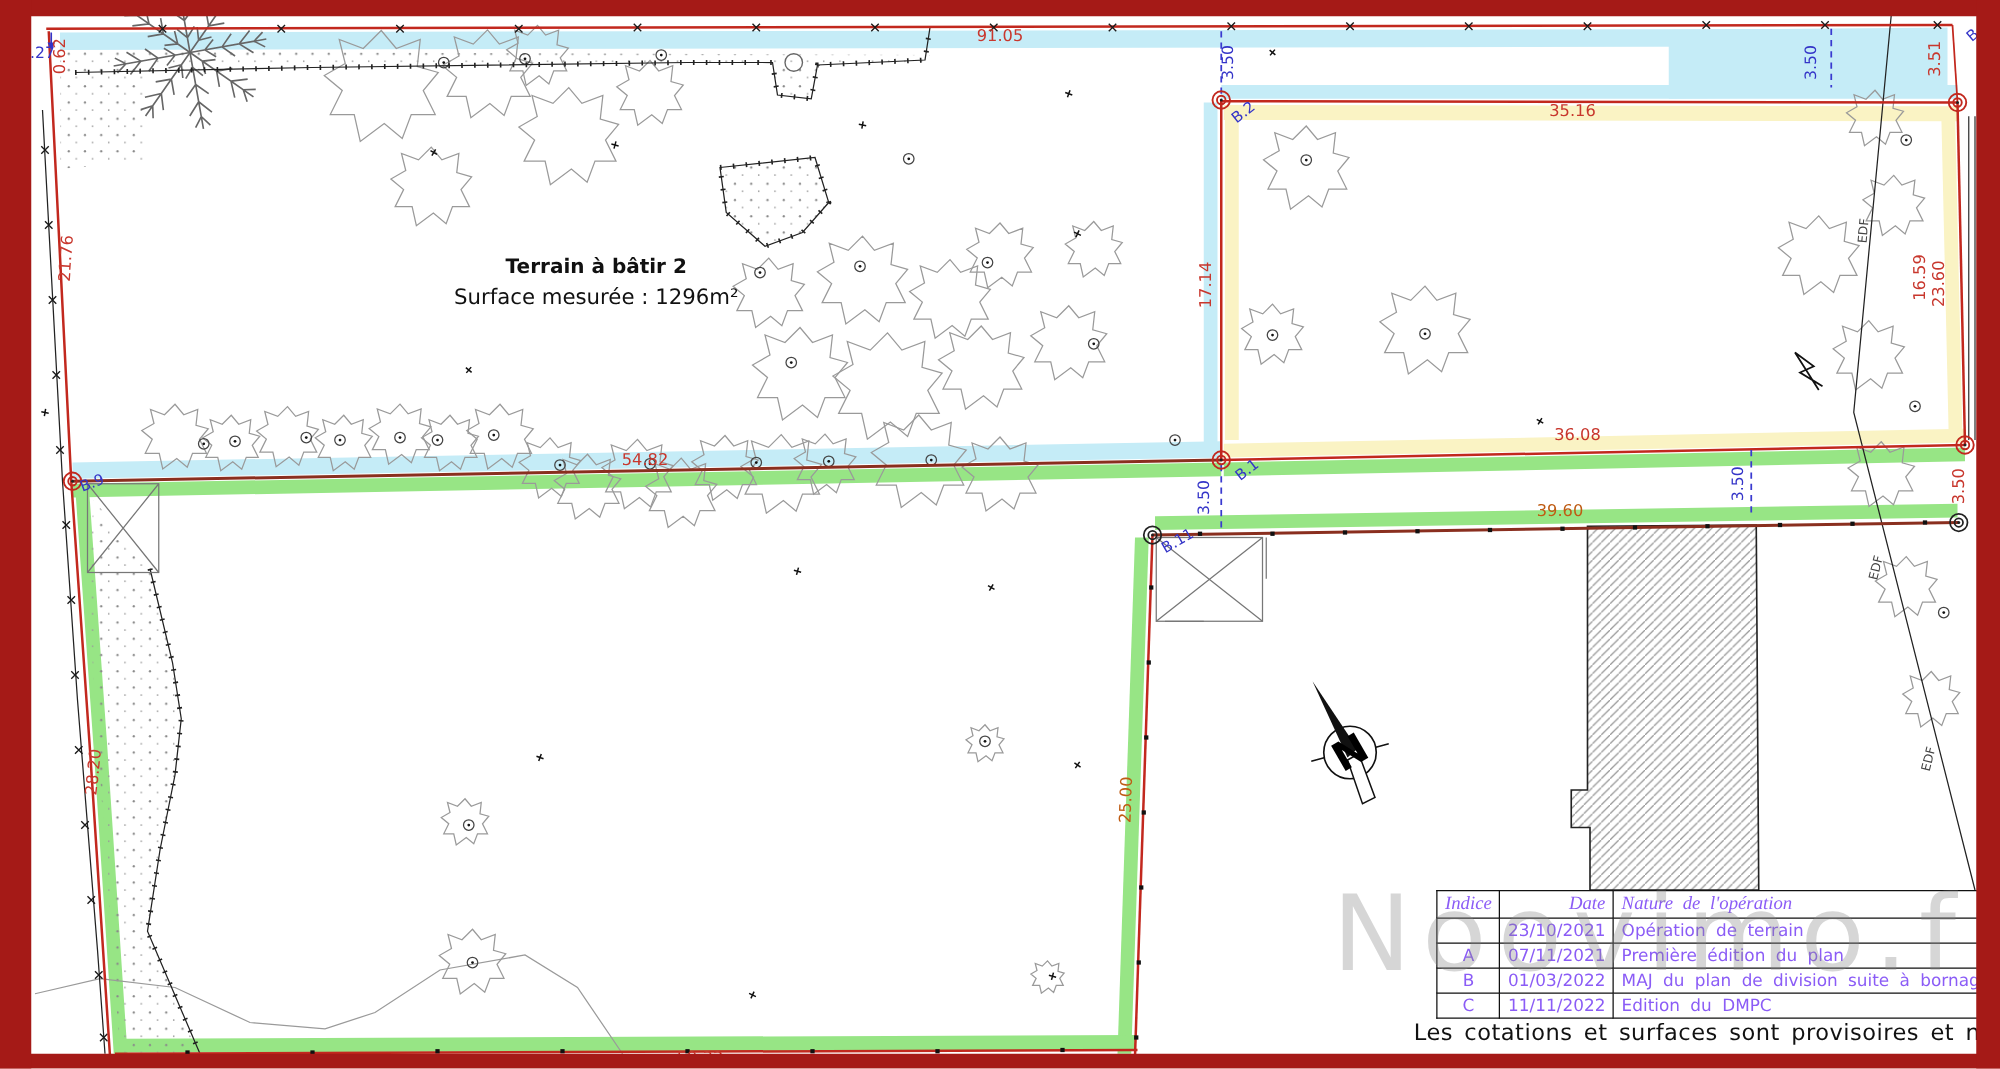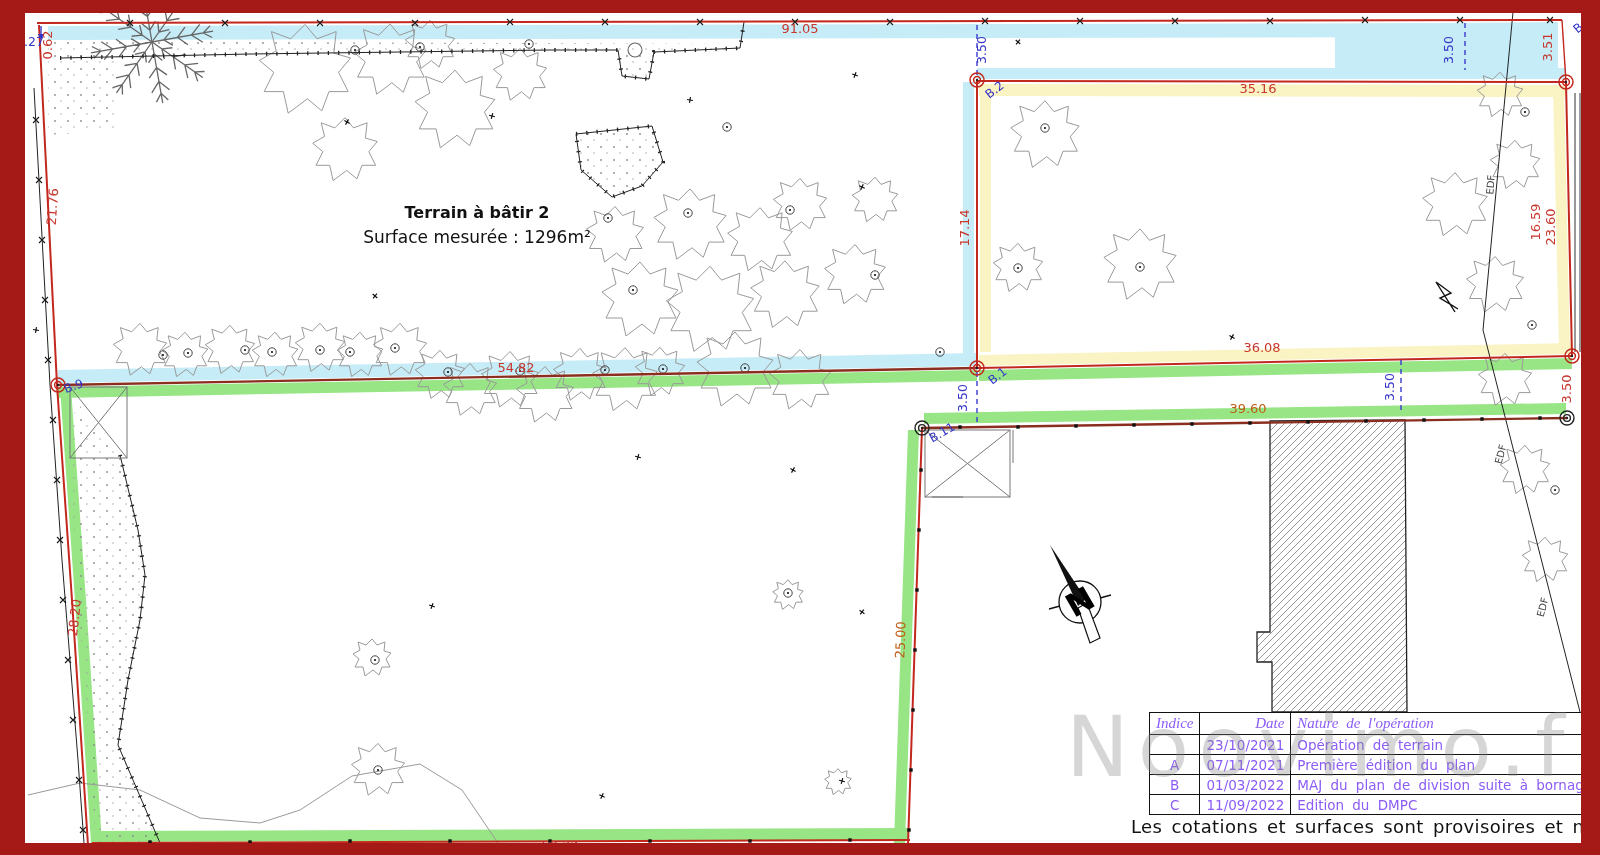--- a/index.html
+++ b/index.html
@@ -413,21 +413,21 @@
     <td class="c-date">07/11/2021</td>
     <td class="c-nat">Première édition du plan</td>
   </tr>
   <tr>
     <td class="c-ind">B</td>
     <td class="c-date">01/03/2022</td>
     <td class="c-nat">MAJ du plan de division suite à bornage contrad</td>
   </tr>
   <tr>
     <td class="c-ind">C</td>
-    <td class="c-date">11/09/2022</td>
+    <td class="c-date">11/11/2022</td>
     <td class="c-nat">Edition du DMPC</td>
   </tr>
 </tbody>
     </table>
 
 <div id="note">Les cotations et surfaces sont provisoires et ne seront défi</div>
 <div id="watermark">Noovimo.fr</div>
 
 
 <div class="frame" style="left:0;top:0;width:1600px;height:13px"></div>

